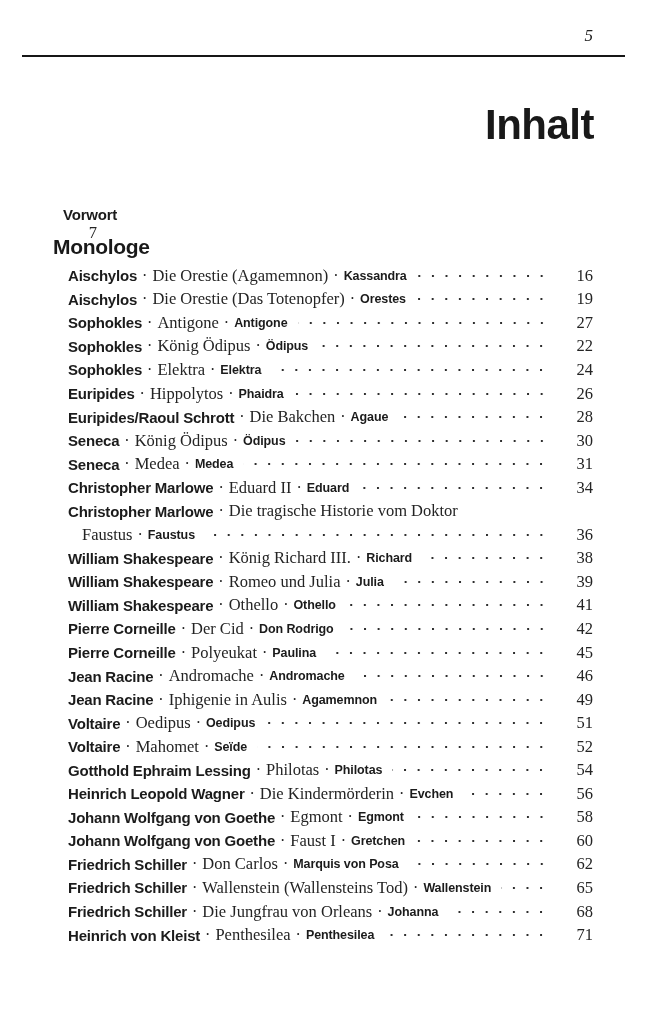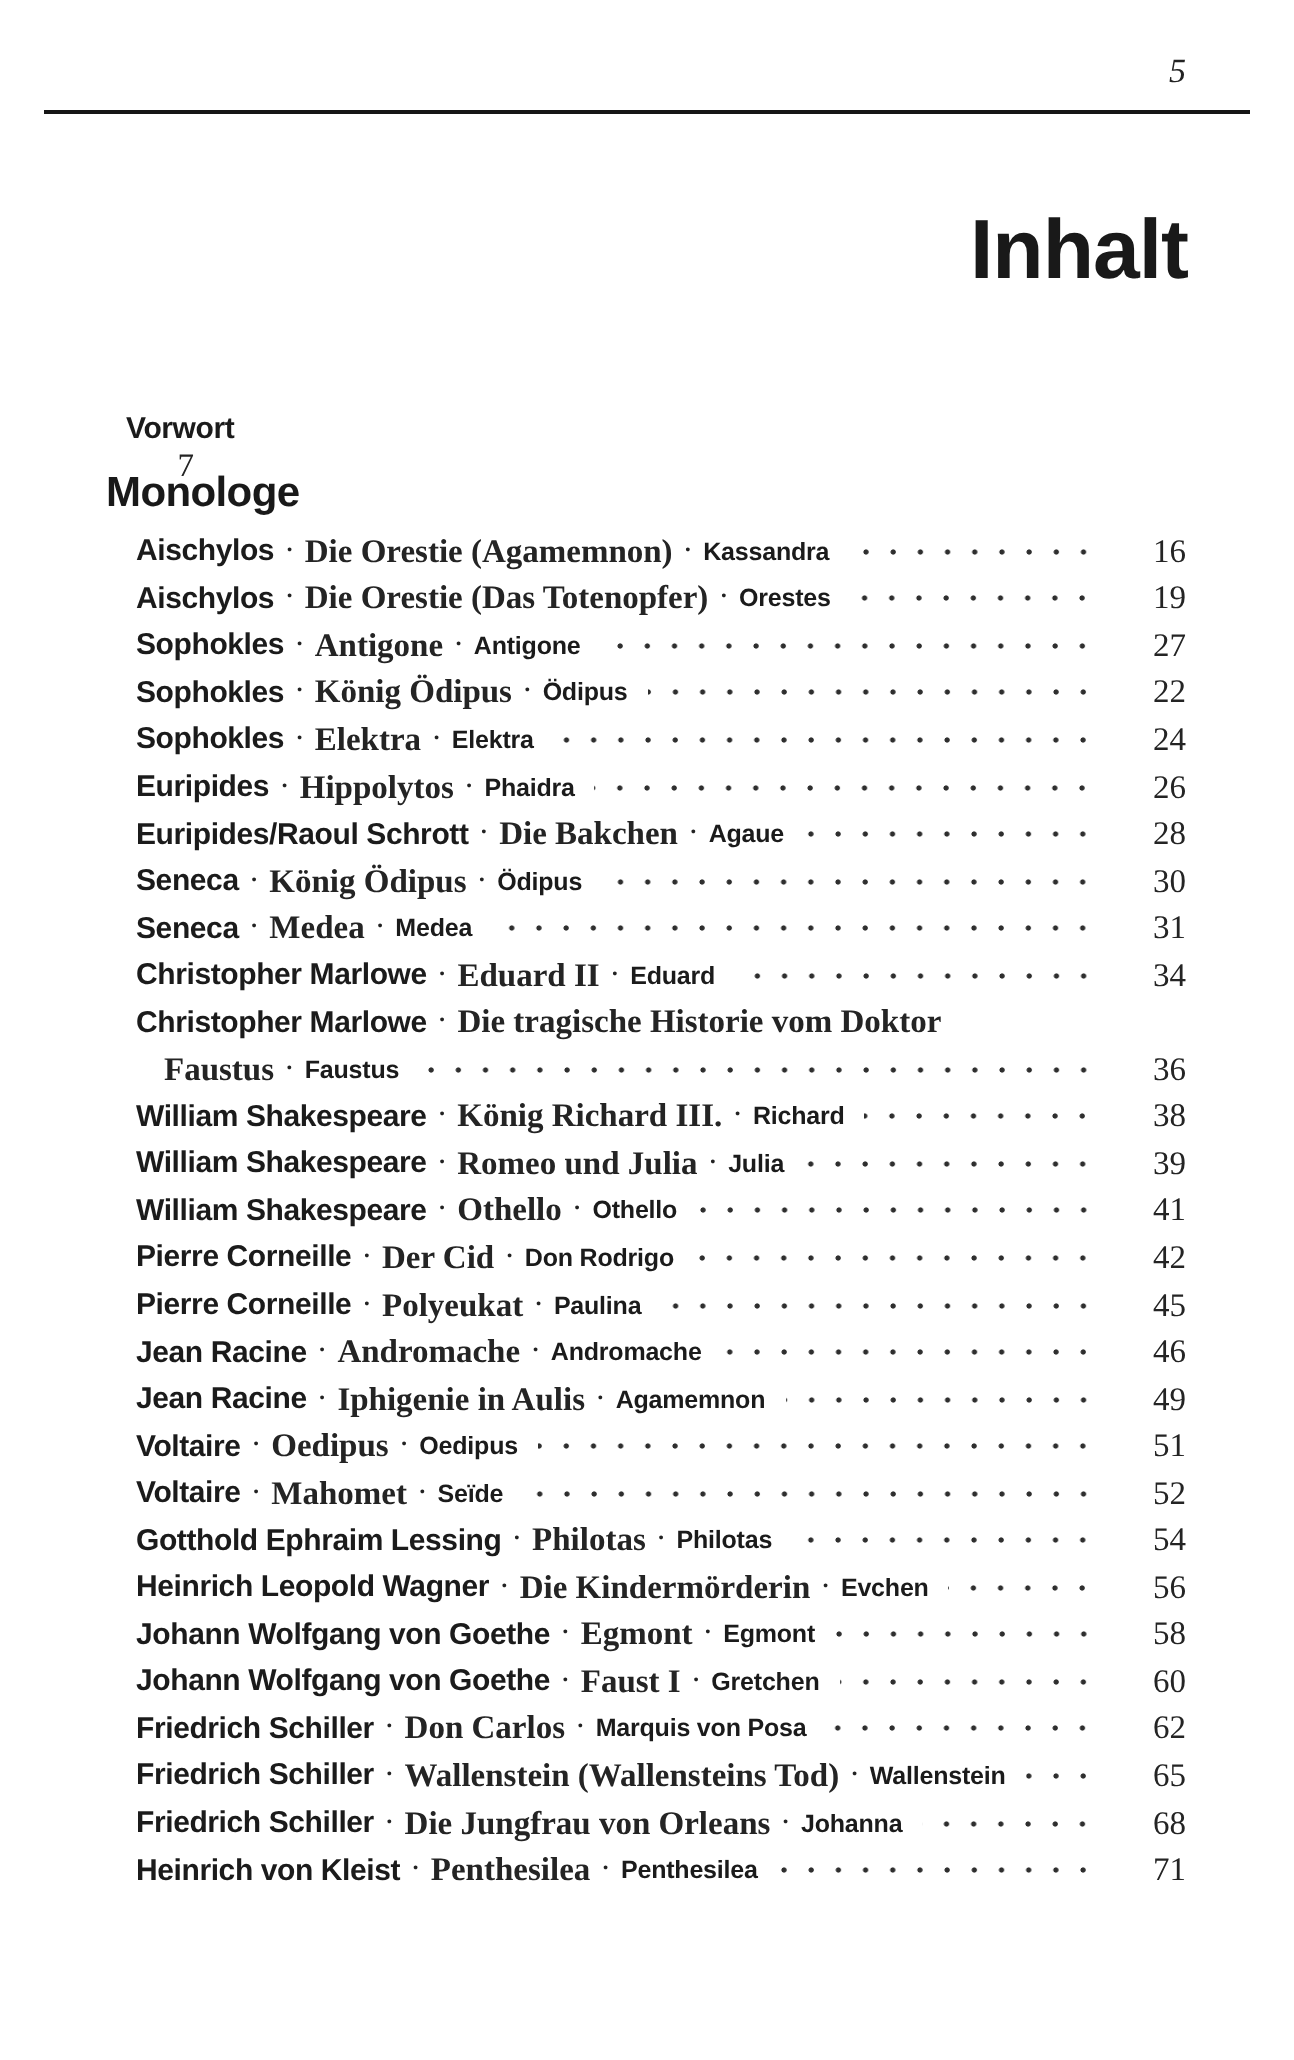--- a/index.html
+++ b/index.html
@@ -81,21 +81,20 @@
   .sep {
     font-family: "Liberation Serif", serif;
     font-size: 16px;
     padding: 0 5px;
     color: #222;
   }
   .title {
     font-family: "Liberation Serif", serif;
     font-size: 16.5px;
     color: #242424;
-    font-weight: bold;
   }
   .role {
     font-weight: 700;
     font-size: 12.5px;
     letter-spacing: -0.1px;
   }
   .leader {
     flex: 1;
     height: 4px;
     min-width: 10px;

